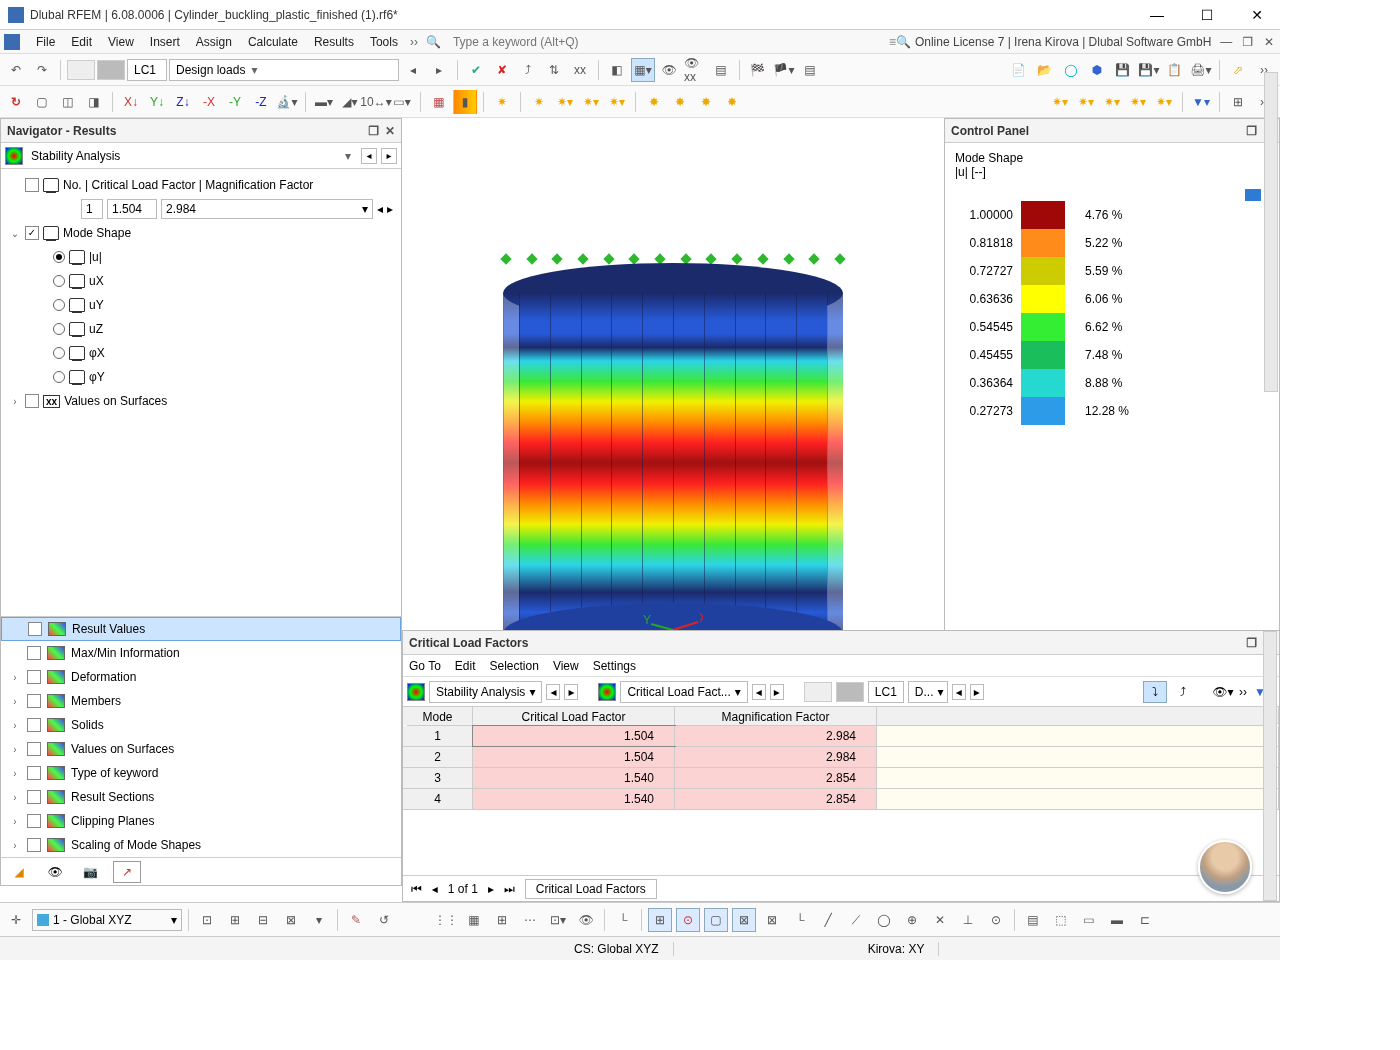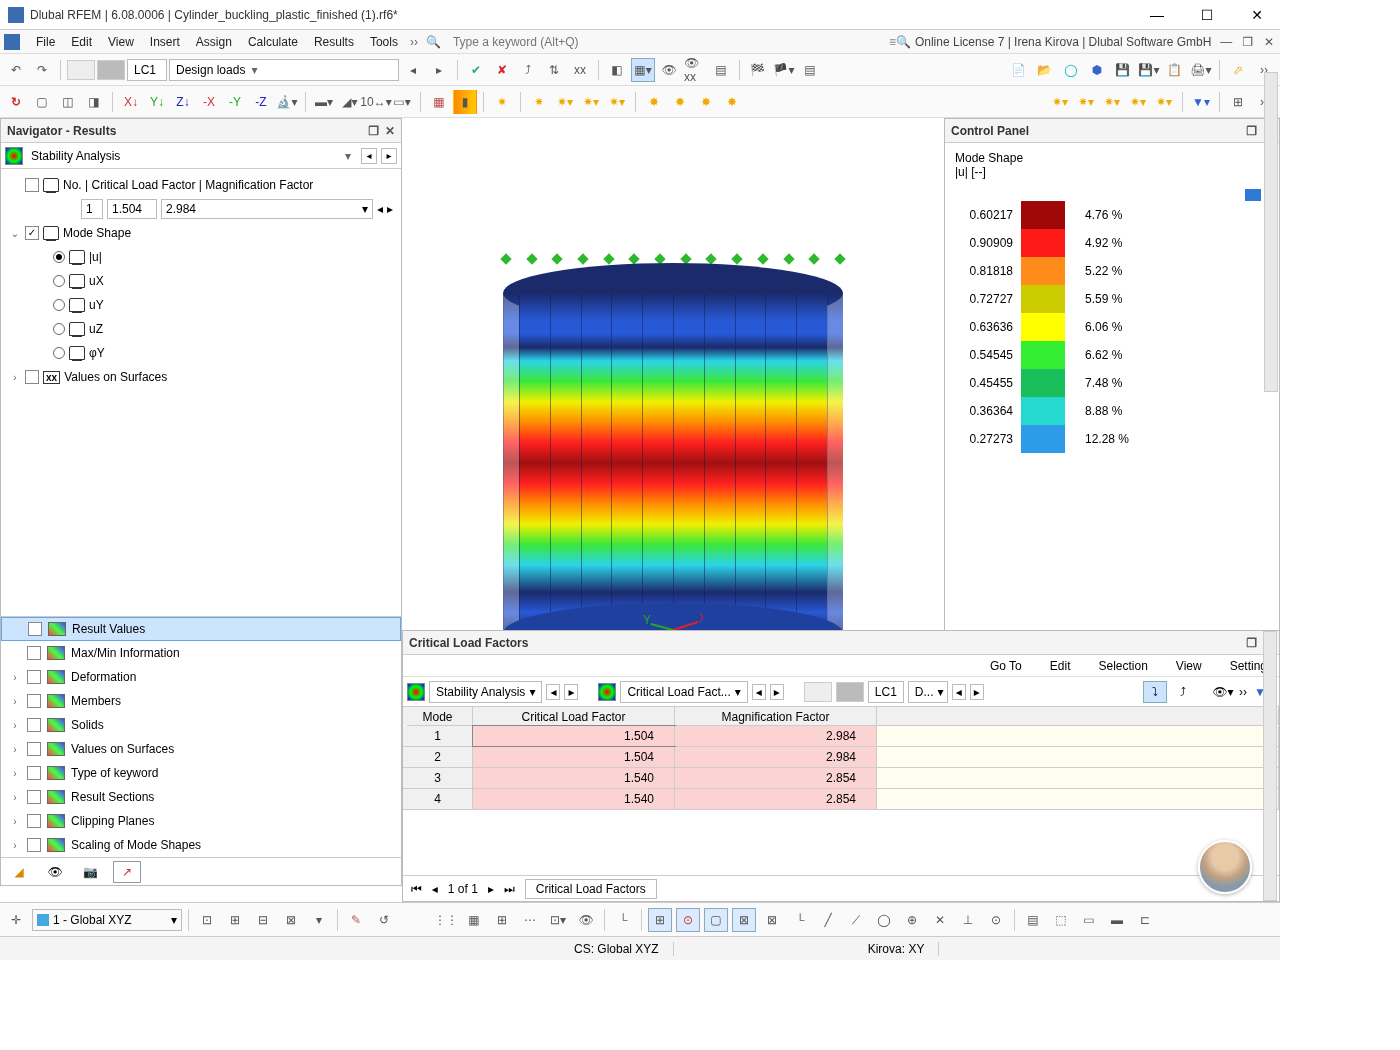--- a/index.html
+++ b/index.html
@@ -92,21 +92,21 @@
 .legend-pct { margin-left: 20px; }
 .cp-top-sq { width: 16px; height: 12px; background: #2e7bd6; margin-left: auto; margin-right: 8px; }
 .cp-btns { margin-top: auto; padding-top: 8px; border-top: 1px solid #ddd; display: flex; justify-content: flex-end; gap: 4px; }
 .cp-btns .b { width: 24px; height: 22px; border: 1px solid #bbb; }
 .cp-tabs { height: 28px; border-top: 1px solid #ccc; display: flex; align-items: center; gap: 4px; padding: 0 6px; }
 .cp-tab { width: 30px; height: 22px; border: 1px solid transparent; display: flex; align-items: center; justify-content: center; }
 .cp-tab.active { border-color: #999; }
 
 
 .clf-panel { position: absolute; left: 402px; right: 0; top: 630px; bottom: 58px; border: 1px solid #bbb; background: #fff; display: flex; flex-direction: column; }
-.clf-menu { height: 22px; display: flex; align-items: center; padding: 0 6px; gap: 28px; border-bottom: 1px solid #ddd; justify-content: flex-end; }
+.clf-menu { height: 22px; display: flex; align-items: center; padding: 0 6px; gap: 14px; border-bottom: 1px solid #ddd; }
 .clf-toolbar { height: 30px; display: flex; align-items: center; padding: 0 4px; gap: 4px; border-bottom: 1px solid #ccc; }
 .clf-toolbar .combo2 { height: 22px; border: 1px solid #bbb; padding: 0 6px; display: flex; align-items: center; gap: 4px; }
 .clf-table { flex: 1; overflow: hidden; }
 .clf-head-row, .clf-row { display: flex; border-bottom: 1px solid #ccc; }
 .clf-head-row { background: #f0f0f0; border-radius: 6px; }
 .clf-cell { border-right: 1px solid #ccc; padding: 3px 6px; text-align: center; }
 .clf-cell.c0 { width: 70px; background: #f0f0f0; }
 .clf-cell.c1 { width: 202px; }
 .clf-cell.c2 { width: 202px; }
 .clf-cell.rest { flex: 1; }
@@ -317,20 +317,25 @@
             <span>uY</span>
           </div>
           <div class="tree-row" style="padding-left: 52px;">
             <div class="tree-radio "></div>
             <div class="tree-ico"></div>
             <span>uZ</span>
           </div>
           <div class="tree-row" style="padding-left: 52px;">
             <div class="tree-radio "></div>
             <div class="tree-ico"></div>
+            <span>φX</span>
+          </div>
+          <div class="tree-row" style="padding-left: 52px;">
+            <div class="tree-radio "></div>
+            <div class="tree-ico"></div>
             <span>φY</span>
           </div>
         </div>
       <div class="tree-row">
         <span class="tree-expand">›</span>
         <div class="tree-chk"></div>
         <span style="font-size:10px;font-weight:bold;border:1px solid #333;padding:0 2px">xx</span>
         <span>Values on Surfaces</span>
       </div>
     </div>
@@ -501,28 +506,23 @@
     </div>
     <div class="cp-body">
       <div>Mode Shape</div>
       <div style="margin-bottom:10px">|u| [--]</div>
       <div style="display:flex">
           <div style="flex:1"></div>
           <div class="cp-top-sq"></div>
         </div>
       <div id="legend">
           <div class="legend-row">
-            <div class="legend-val">0.60217</div>
+            <div class="legend-val">1.00000</div>
             <div class="legend-color" style="background:#a00808"></div>
             <div class="legend-pct">4.76 %</div>
-          </div>
-          <div class="legend-row">
-            <div class="legend-val">0.90909</div>
-            <div class="legend-color" style="background:#ff1a1a"></div>
-            <div class="legend-pct">4.92 %</div>
           </div>
           <div class="legend-row">
             <div class="legend-val">0.81818</div>
             <div class="legend-color" style="background:#ff8c1a"></div>
             <div class="legend-pct">5.22 %</div>
           </div>
           <div class="legend-row">
             <div class="legend-val">0.72727</div>
             <div class="legend-color" style="background:#cccc00"></div>
             <div class="legend-pct">5.59 %</div>

